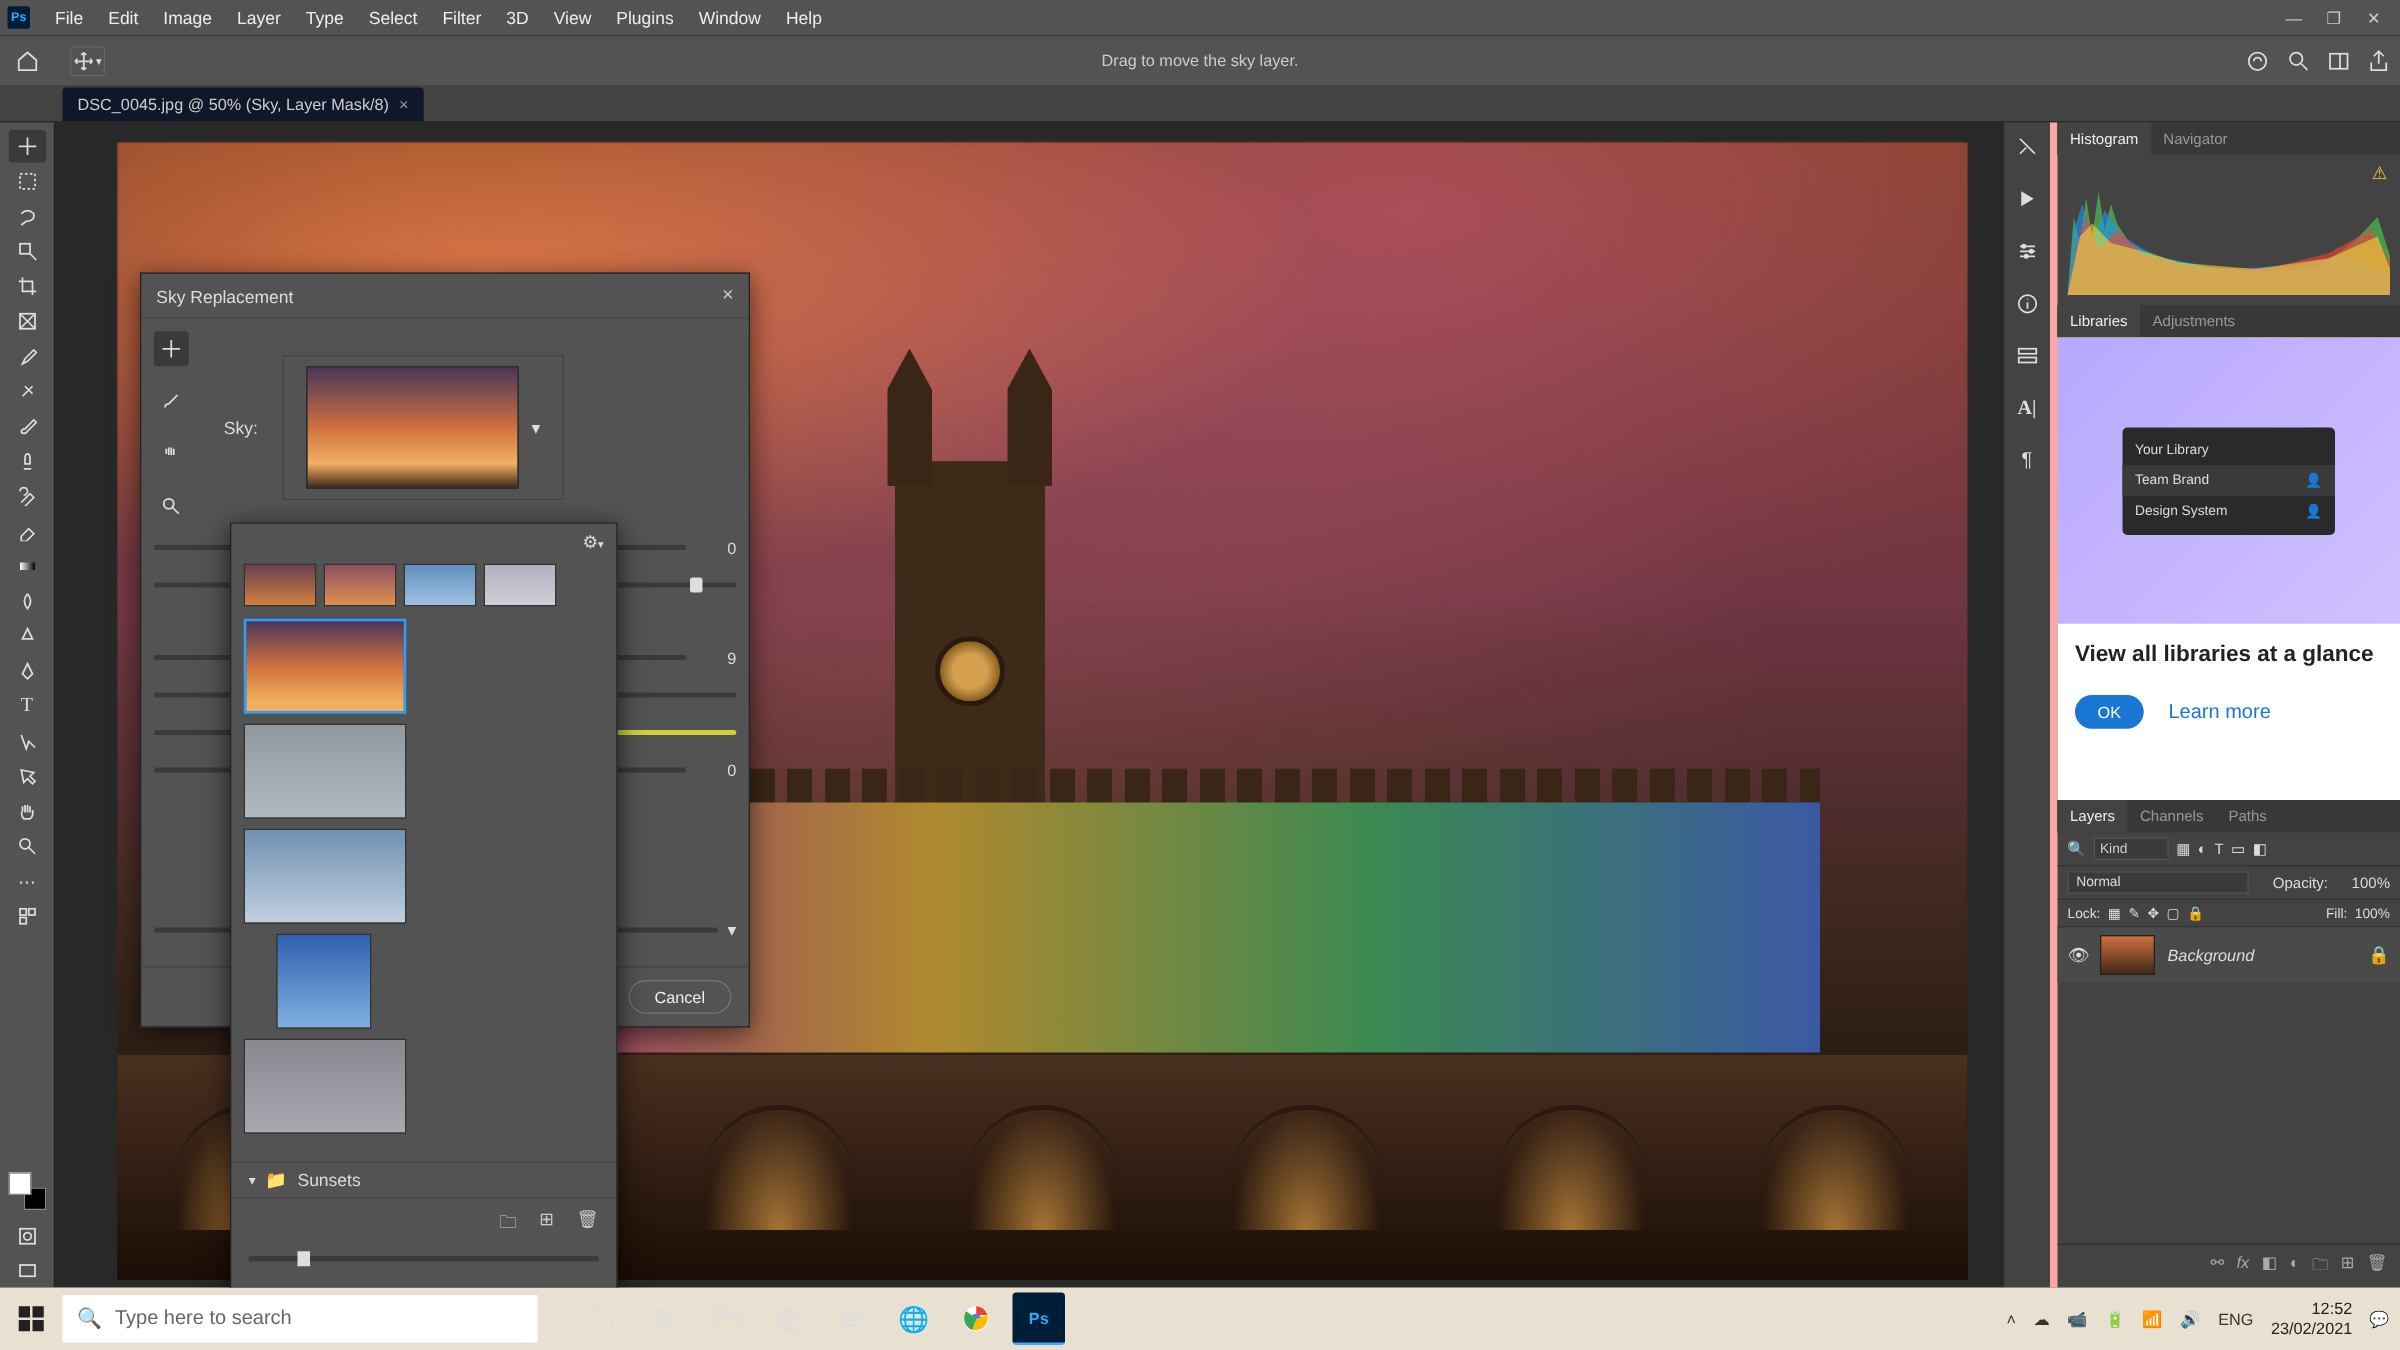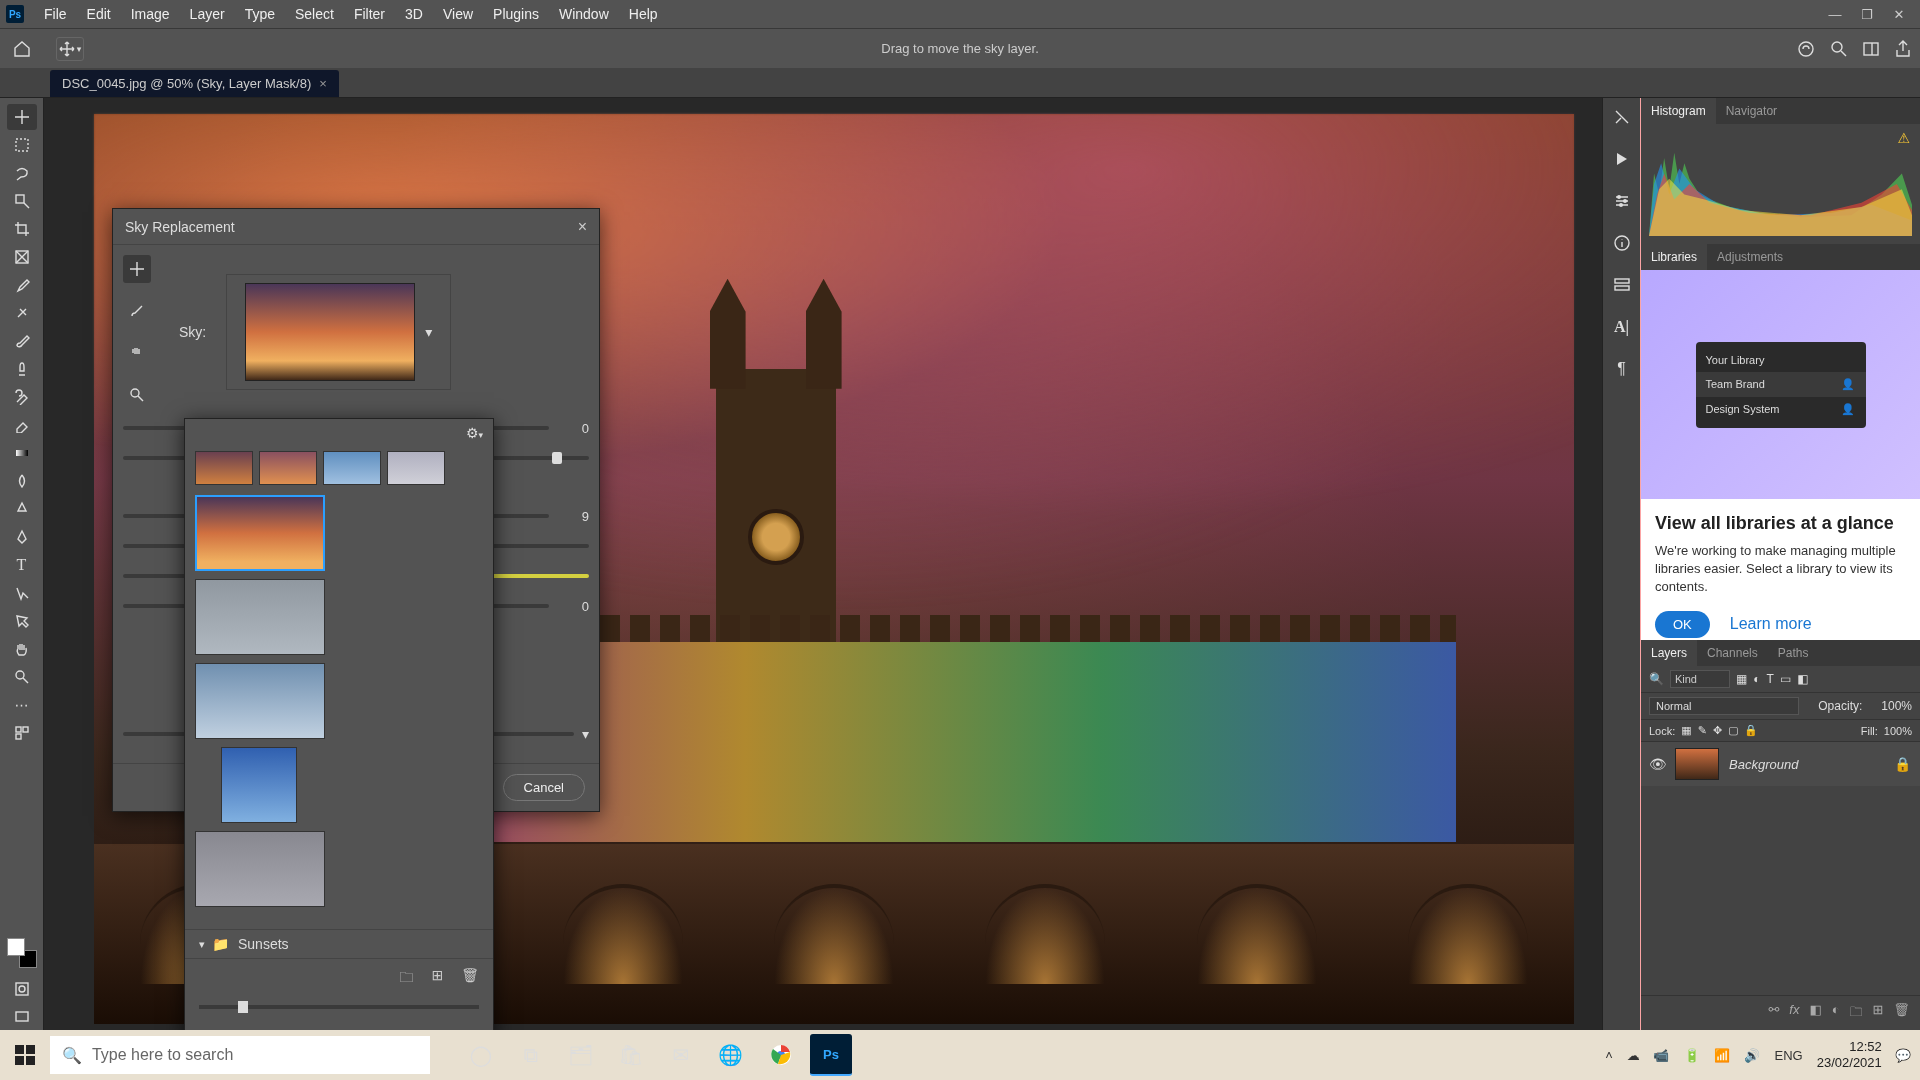--- a/index.html
+++ b/index.html
@@ -52,21 +52,21 @@
 .crenel { position:absolute; top:55%; left:20%; right:8%; height:30px; background:repeating-linear-gradient(90deg,#3a2616 0 20px,transparent 20px 30px); }
 .facade { position:absolute; top:58%; left:20%; right:8%; height:200px; background:
   linear-gradient(90deg, rgba(200,60,180,0.6), rgba(255,200,60,0.6), rgba(60,200,120,0.6), rgba(60,120,255,0.6) ),
   #3a2a1a;
 }
 .canopy { position:absolute; bottom:0; left:0; right:0; height:180px; background:linear-gradient(to bottom,#4a3020,#1a0d05); }
 .arches { position:absolute; bottom:20px; left:0; right:0; height:120px; display:flex; justify-content:space-around; }
 .arches div { width:120px; height:100px; background:radial-gradient(ellipse at 50% 100%, rgba(255,180,80,0.6), transparent 70%); border-top-left-radius:60px; border-top-right-radius:60px; border-top:4px solid #2a1a10; }
 
 
-.dialog { position:absolute; left:68px; top:110px; width:488px; background:#535353; border:1px solid #222; box-shadow:0 4px 20px rgba(0,0,0,0.6); }
+.dialog { position:absolute; left:68px; top:120px; width:488px; background:#535353; border:1px solid #222; box-shadow:0 4px 20px rgba(0,0,0,0.6); }
 .dialog-title { height:36px; display:flex; align-items:center; padding:0 12px; border-bottom:1px solid #444; font-size:14px; }
 .dialog-title .close { margin-left:auto; color:#ccc; font-size:16px; }
 .dialog-body { padding:10px; position:relative; }
 .sky-row { display:flex; align-items:center; gap:20px; margin-bottom:8px; }
 .sky-tools { display:flex; flex-direction:column; gap:14px; margin-right:8px; }
 .sky-tools div { width:28px; height:28px; display:flex; align-items:center; justify-content:center; }
 .sky-tools div.sel { background:#3a3a3a; border-radius:3px; }
 .sky-preview-wrap { border:1px solid #444; padding:8px 18px; display:flex; align-items:center; gap:10px; }
 .sky-preview { width:170px; height:98px; background:linear-gradient(to bottom,#4a3658 0%,#d07040 50%,#f0b060 80%,#402818 100%); border:1px solid #222; }
 .slider-row { display:flex; align-items:center; margin:8px 0; height:22px; }
@@ -87,21 +87,21 @@
 .picker-foot { display:flex; justify-content:flex-end; gap:18px; padding:8px 14px; border-top:1px solid #444; color:#ccc; }
 .picker-slider { padding:6px 14px; }
 .picker-slider .tr { height:4px; background:#3a3a3a; position:relative; }
 .picker-slider .tr .th { position:absolute; left:14%; top:-4px; width:10px; height:12px; background:#ddd; }
 
 .dialog-foot { display:flex; justify-content:flex-end; gap:10px; padding:10px 14px; border-top:1px solid #444; }
 .btn { padding:5px 20px; background:#535353; border:1px solid #777; border-radius:14px; font-size:13px; color:#eee; }
 
 
 .dockstrip { width:38px; background:#434343; border-left:1px solid #222; display:flex; flex-direction:column; align-items:center; padding-top:10px; gap:24px; }
-.panels { width:280px; background:#434343; border-left:1px solid #fca5a5; display:flex; flex-direction:column; }
+.panels { width:280px; background:#434343; border-left:6px solid #fca5a5; display:flex; flex-direction:column; }
 .panel-tabs { display:flex; background:#383838; font-size:12px; }
 .panel-tabs .pt { padding:6px 10px; color:#999; }
 .panel-tabs .pt.active { background:#434343; color:#eee; }
 .histogram { height:120px; padding:8px; position:relative; }
 .histo-svg { width:100%; height:100%; }
 .warn { position:absolute; top:6px; right:10px; color:#ffcc33; }
 
 .lib-card { background:#fff; color:#222; margin:0; height:370px; overflow:hidden; position:relative; }
 .lib-hero { height:229px; background:linear-gradient(135deg,#b8a8ff,#d0c0ff); display:flex; align-items:center; justify-content:center; }
 .lib-menu { background:#2a2a2a; width:170px; border-radius:4px; padding:6px 0; }
@@ -537,21 +537,20 @@
               <span>👤</span>
             </div>
           <div class="row">
               <span>Design System</span>
               <span>👤</span>
             </div>
         </div>
       </div>
       <div class="lib-text">
         <h3>View all libraries at a glance</h3>
-        <p>We're working to make managing multiple libraries easier. Select a library to view its contents.</p>
       </div>
       <div class="lib-buttons">
         <div class="ok-btn">OK</div>
         <div class="learn">Learn more</div>
       </div>
     </div>
 
     <div class="panel-tabs">
       <div class="pt active">Layers</div>
       <div class="pt">Channels</div>

